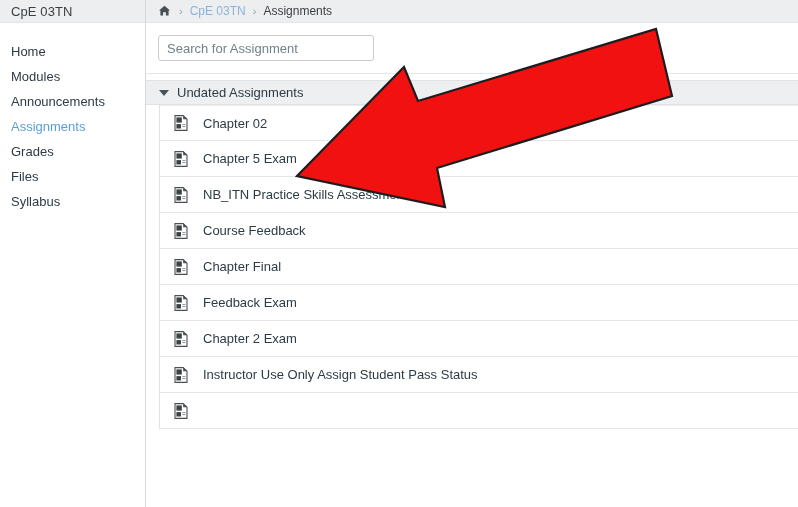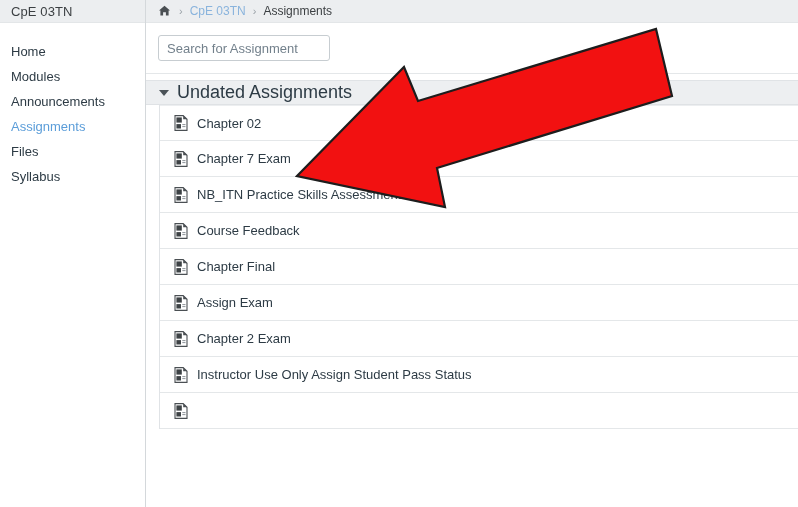--- a/index.html
+++ b/index.html
@@ -107,21 +107,21 @@
   }
   .home-icon svg { display: block; }
 
   .search-zone {
     padding: 12px 0 12px 12px;
     background: #ffffff;
     border-bottom: 1px solid #e4e7e9;
     box-sizing: border-box;
   }
   .search-input {
-    width: 172px;
+    width: 216px;
     height: 26px;
     box-sizing: border-box;
     border: 1px solid #c7cdd1;
     border-radius: 3px;
     padding: 0 8px;
     font-family: "Liberation Sans", sans-serif;
     font-size: 13px;
     color: #15803d;
     background: #fff;
     outline: none;
@@ -141,41 +141,42 @@
   }
   .caret {
     width: 0;
     height: 0;
     border-left: 5px solid transparent;
     border-right: 5px solid transparent;
     border-top: 6px solid #4b5358;
     margin-right: 8px;
   }
   .group-title {
-    font-size: 18px;
+    font-size: 13px;
     color: #2d3b45;
     font-weight: normal;
   }
 
   .assignment-list {
     list-style: none;
     margin: 0;
     padding: 0;
     border-left: 1px solid #e0e3e6;
     margin-left: 13px;
   }
   .assignment-row {
     height: 36px;
     display: flex;
     align-items: center;
     padding-left: 14px;
     border-bottom: 1px solid #e4e7e9;
     box-sizing: border-box;
     cursor: pointer;
     background: #fff;
+    gap: 6px;
   }
   .assignment-row:first-child { border-top: 1px solid #eceef0; }
   .assignment-name {
     font-size: 13px;
     color: #2d3b45;
     white-space: nowrap;
   }
 
   
   .doc-icon {
@@ -204,20 +205,21 @@
 
   <nav class="sidebar">
     <div class="course-title-bar">
       <span class="course-title">CpE 03TN</span>
     </div>
     <ul class="nav-list">
       <li class="nav-item">Home</li>
       <li class="nav-item">Modules</li>
       <li class="nav-item">Announcements</li>
       <li class="nav-item active">Assignments</li>
+      <li class="nav-item">Grades</li>
       <li class="nav-item">Files</li>
       <li class="nav-item">Syllabus</li>
     </ul>
   </nav>
 
   <div class="main">
 
     <div class="breadcrumb-bar">
       <span class="home-icon">
         <svg width="13" height="12" viewBox="0 0 13 12" aria-hidden="true">
@@ -254,21 +256,21 @@
 
   <li class="assignment-row">
     <svg class="doc-icon" viewBox="0 0 14 16" aria-hidden="true">
       <path d="M1 0.6 H9.2 L13 4.3 V15.4 H1 Z" fill="#ffffff" stroke="#4a4f53" stroke-width="1.1"></path>
       <path d="M9.2 0.6 L13 4.3 H9.2 Z" fill="#4a4f53"></path>
       <rect x="2.4" y="2.4" width="5.4" height="5.2" fill="#3d4245"></rect>
       <rect x="2.4" y="9.1" width="4.6" height="4.4" fill="#3d4245"></rect>
       <rect x="8.3" y="9.1" width="3.2" height="1" fill="#8d9398"></rect>
       <rect x="8.3" y="11.1" width="3.2" height="1" fill="#8d9398"></rect>
     </svg>
-    <span class="assignment-name">Chapter 7 Exam</span>
+    <span class="assignment-name">Chapter 5 Exam</span>
   </li>
 
   <li class="assignment-row">
     <svg class="doc-icon" viewBox="0 0 14 16" aria-hidden="true">
       <path d="M1 0.6 H9.2 L13 4.3 V15.4 H1 Z" fill="#ffffff" stroke="#4a4f53" stroke-width="1.1"></path>
       <path d="M9.2 0.6 L13 4.3 H9.2 Z" fill="#4a4f53"></path>
       <rect x="2.4" y="2.4" width="5.4" height="5.2" fill="#3d4245"></rect>
       <rect x="2.4" y="9.1" width="4.6" height="4.4" fill="#3d4245"></rect>
       <rect x="8.3" y="9.1" width="3.2" height="1" fill="#8d9398"></rect>
       <rect x="8.3" y="11.1" width="3.2" height="1" fill="#8d9398"></rect>
@@ -303,21 +305,21 @@
 
   <li class="assignment-row">
     <svg class="doc-icon" viewBox="0 0 14 16" aria-hidden="true">
       <path d="M1 0.6 H9.2 L13 4.3 V15.4 H1 Z" fill="#ffffff" stroke="#4a4f53" stroke-width="1.1"></path>
       <path d="M9.2 0.6 L13 4.3 H9.2 Z" fill="#4a4f53"></path>
       <rect x="2.4" y="2.4" width="5.4" height="5.2" fill="#3d4245"></rect>
       <rect x="2.4" y="9.1" width="4.6" height="4.4" fill="#3d4245"></rect>
       <rect x="8.3" y="9.1" width="3.2" height="1" fill="#8d9398"></rect>
       <rect x="8.3" y="11.1" width="3.2" height="1" fill="#8d9398"></rect>
     </svg>
-    <span class="assignment-name">Assign Exam</span>
+    <span class="assignment-name">Feedback Exam</span>
   </li>
 
   <li class="assignment-row">
     <svg class="doc-icon" viewBox="0 0 14 16" aria-hidden="true">
       <path d="M1 0.6 H9.2 L13 4.3 V15.4 H1 Z" fill="#ffffff" stroke="#4a4f53" stroke-width="1.1"></path>
       <path d="M9.2 0.6 L13 4.3 H9.2 Z" fill="#4a4f53"></path>
       <rect x="2.4" y="2.4" width="5.4" height="5.2" fill="#3d4245"></rect>
       <rect x="2.4" y="9.1" width="4.6" height="4.4" fill="#3d4245"></rect>
       <rect x="8.3" y="9.1" width="3.2" height="1" fill="#8d9398"></rect>
       <rect x="8.3" y="11.1" width="3.2" height="1" fill="#8d9398"></rect>

